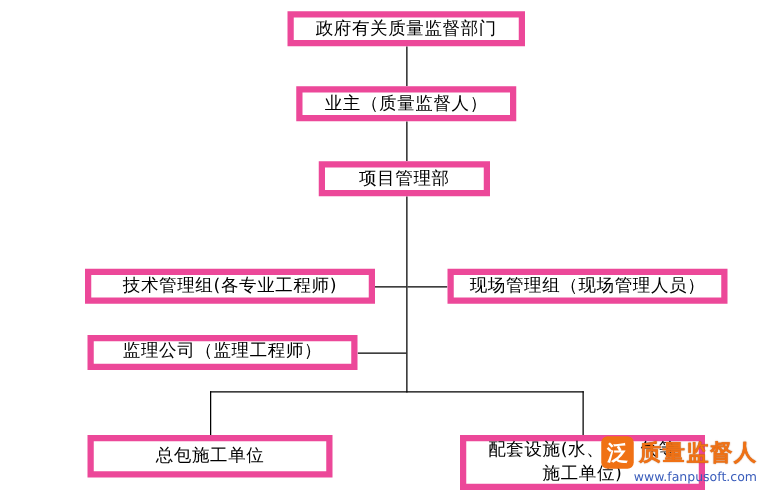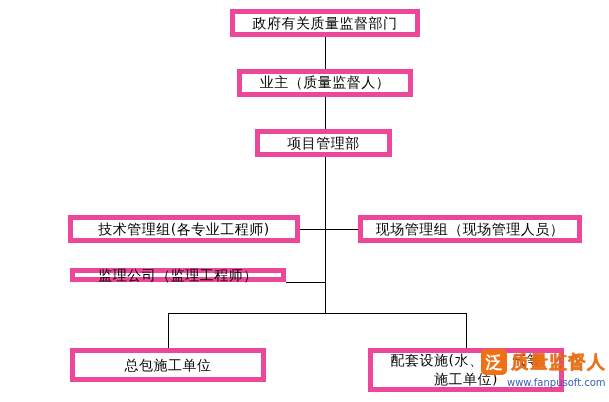--- a/index.html
+++ b/index.html
@@ -80,37 +80,37 @@
   <div class="line h" style="left:326px; top:229px; width:32px;"></div>
   <div class="line h" style="left:286px; top:282px; width:39px;"></div>
   <div class="line h" style="left:168px; top:313px; width:299px;"></div>
   <div class="line v" style="left:168px; top:313px; height:35px;"></div>
   <div class="line v" style="left:466px; top:313px; height:35px;"></div>
 
   <div class="box" style="left:230px; top:9px; width:190px; height:28px;">
     <span>政府有关质量监督部门</span>
   </div>
 
-  <div class="box" style="left:237px; top:69px; width:176px; height:28px;font-family:Liberation Mono, monospace;">
+  <div class="box" style="left:237px; top:69px; width:176px; height:28px;">
     <span>业主（质量监督人）</span>
   </div>
 
   <div class="box" style="left:255px; top:129px; width:137px; height:28px;">
     <span>项目管理部</span>
   </div>
 
   <div class="box" style="left:68px; top:215px; width:232px; height:28px;">
     <span>技术管理组(各专业工程师)</span>
   </div>
 
   <div class="box" style="left:358px; top:215px; width:224px; height:28px;">
     <span>现场管理组（现场管理人员）</span>
   </div>
 
-  <div class="box" style="left:70px; top:268px; width:216px; height:14px;">
+  <div class="box" style="left:70px; top:268px; width:216px; height:28px;font-family:Liberation Mono, monospace;">
     <span>监理公司（监理工程师）</span>
   </div>
 
   <div class="box" style="left:70px; top:348px; width:196px; height:34px;text-align:center;">
     <span>总包施工单位</span>
   </div>
 
   <div class="box multiline" style="left:368px; top:348px; width:196px; height:44px;">
     <span>
       <span>配套设施(水、电、气等</span><br>

